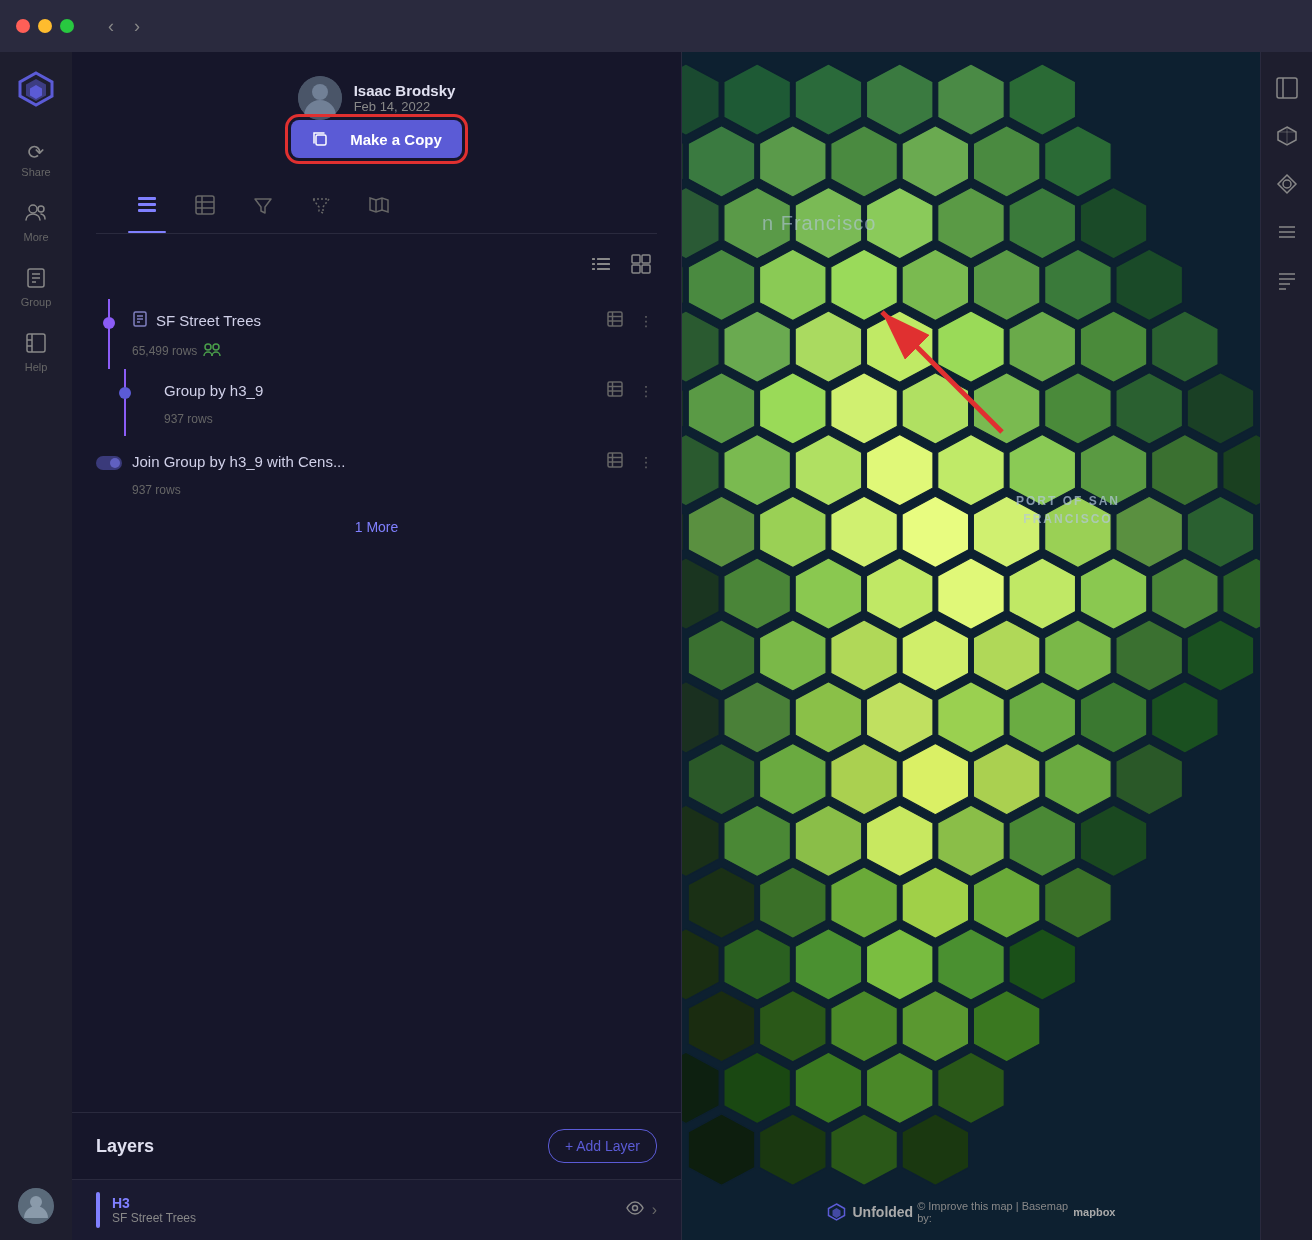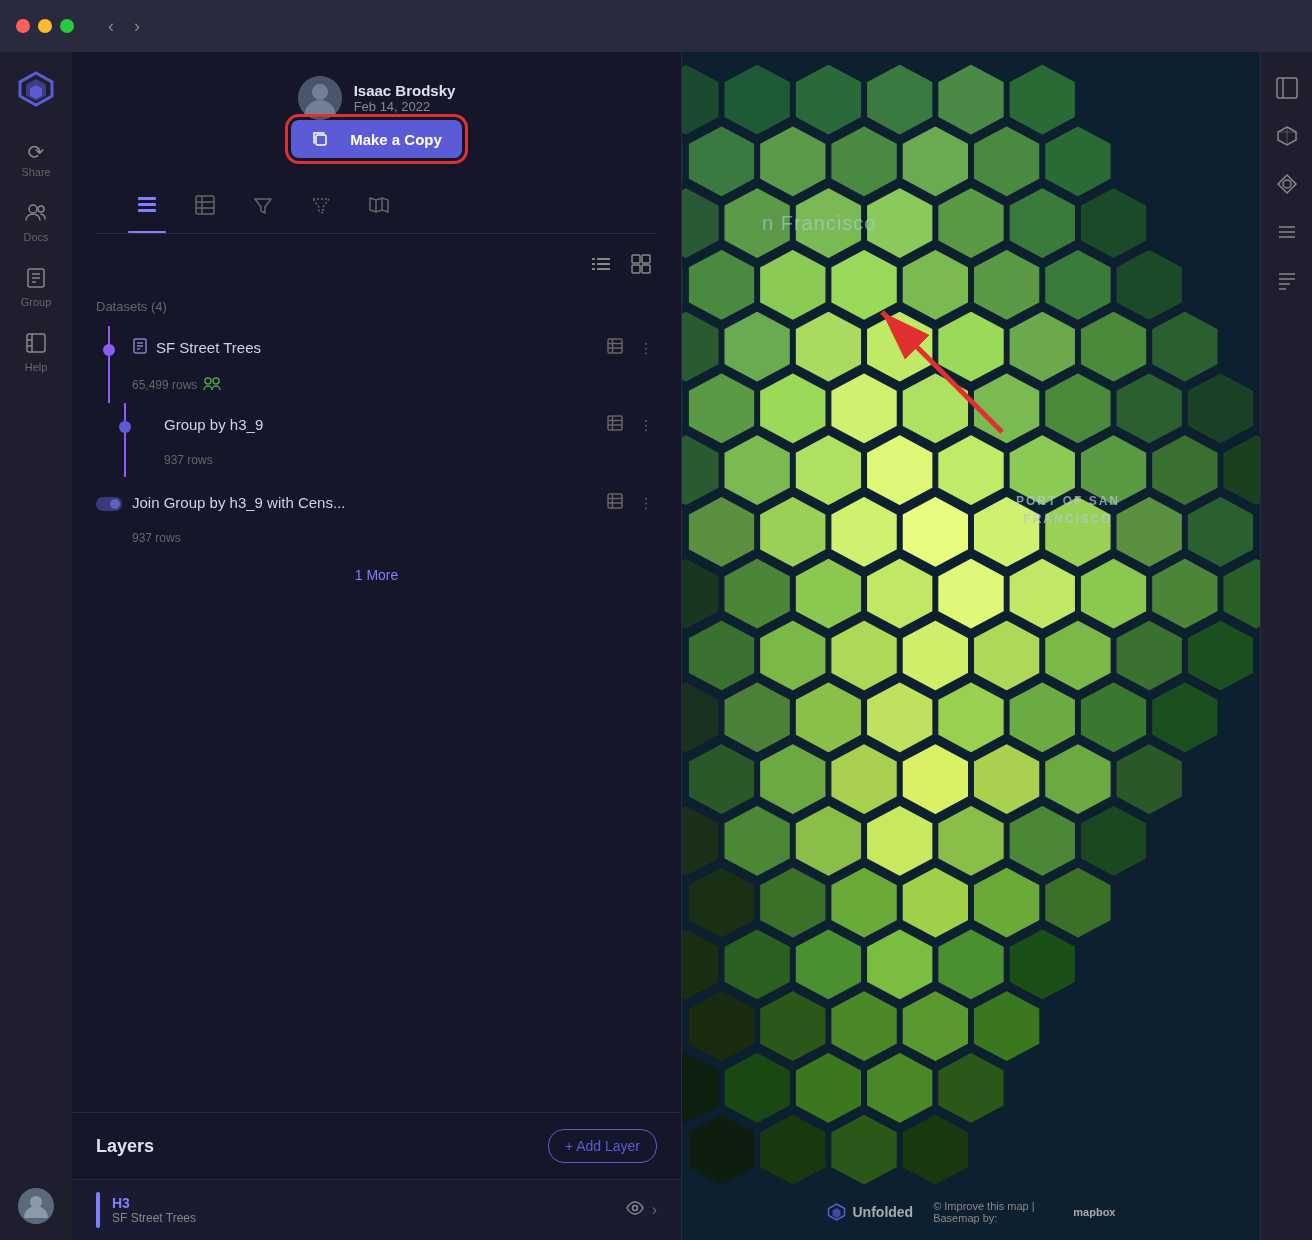--- a/index.html
+++ b/index.html
@@ -269,21 +269,21 @@
       background: none;
       border: none;
       color: #666;
       font-size: 14px;
       cursor: pointer;
       padding: 2px 4px;
     }
     .dataset-rows {
       font-size: 12px;
       color: #666;
-      margin-top: 17px;
+      margin-top: 10px;
       display: flex;
       align-items: center;
       gap: 6px;
     }
     .more-link {
       color: #8080ff;
       font-size: 14px;
       cursor: pointer;
       text-decoration: none;
       display: block;
@@ -433,21 +433,21 @@
     }
 
     
     .unfolded-watermark {
       position: absolute;
       bottom: 16px;
       left: 50%;
       transform: translateX(-50%);
       display: flex;
       align-items: center;
-      gap: 20px;
+      gap: 4px;
     }
     .unfolded-logo {
       display: flex;
       align-items: center;
       gap: 6px;
       color: #aaa;
       font-size: 14px;
       font-weight: 600;
     }
     .mapbox-credit {
@@ -501,21 +501,21 @@
 
     <div class="sidebar-icon-item">
       <span class="icon-symbol">
         <svg width="22" height="22" viewBox="0 0 22 22" fill="none">
           <circle cx="8" cy="7" r="4" stroke="#888" stroke-width="1.5"></circle>
           <circle cx="16" cy="7" r="3" stroke="#888" stroke-width="1.5"></circle>
           <path d="M1 18c0-3.3 3.1-6 7-6s7 2.7 7 6" stroke="#888" stroke-width="1.5" stroke-linecap="round"></path>
           <path d="M16 12c2.2.5 4 2.5 4 5" stroke="#888" stroke-width="1.5" stroke-linecap="round"></path>
         </svg>
       </span>
-      <span class="icon-label">Docs</span>
+      <span class="icon-label">More</span>
     </div>
 
     <div class="sidebar-icon-item">
       <span class="icon-symbol">
         <svg width="22" height="22" viewBox="0 0 22 22" fill="none">
           <rect x="3" y="2" width="16" height="18" rx="2" stroke="#888" stroke-width="1.5"></rect>
           <line x1="7" y1="7" x2="15" y2="7" stroke="#888" stroke-width="1.5"></line>
           <line x1="7" y1="11" x2="15" y2="11" stroke="#888" stroke-width="1.5"></line>
           <line x1="7" y1="15" x2="11" y2="15" stroke="#888" stroke-width="1.5"></line>
         </svg>
@@ -623,21 +623,20 @@
         <button class="toolbar-btn">
           <svg width="20" height="20" viewBox="0 0 20 20" fill="none">
             <rect x="1" y="1" width="8" height="8" rx="1" stroke="#888" stroke-width="1.5"></rect>
             <rect x="11" y="1" width="8" height="8" rx="1" stroke="#888" stroke-width="1.5"></rect>
             <rect x="1" y="11" width="8" height="8" rx="1" stroke="#888" stroke-width="1.5"></rect>
             <rect x="11" y="11" width="8" height="8" rx="1" stroke="#888" stroke-width="1.5"></rect>
           </svg>
         </button>
       </div>
 
-      <div class="section-label">Datasets (4)</div>
 
       <div class="dataset-list">
 
         <div class="dataset-item" style="padding-left: 0;">
           <div style="position: absolute; left: 12px; top: 0; bottom: 0; width: 2px; background: #8b5cf6;"></div>
           <div style="position: absolute; left: 7px; top: 18px; width: 12px; height: 12px; border-radius: 50%; background: #8b5cf6; z-index:1;"></div>
           <div class="dataset-content">
             <div class="dataset-name-row">
               <div style="display:flex; align-items:center; gap:8px;">
                 <span style="color:#8080c0; font-size:16px;">

